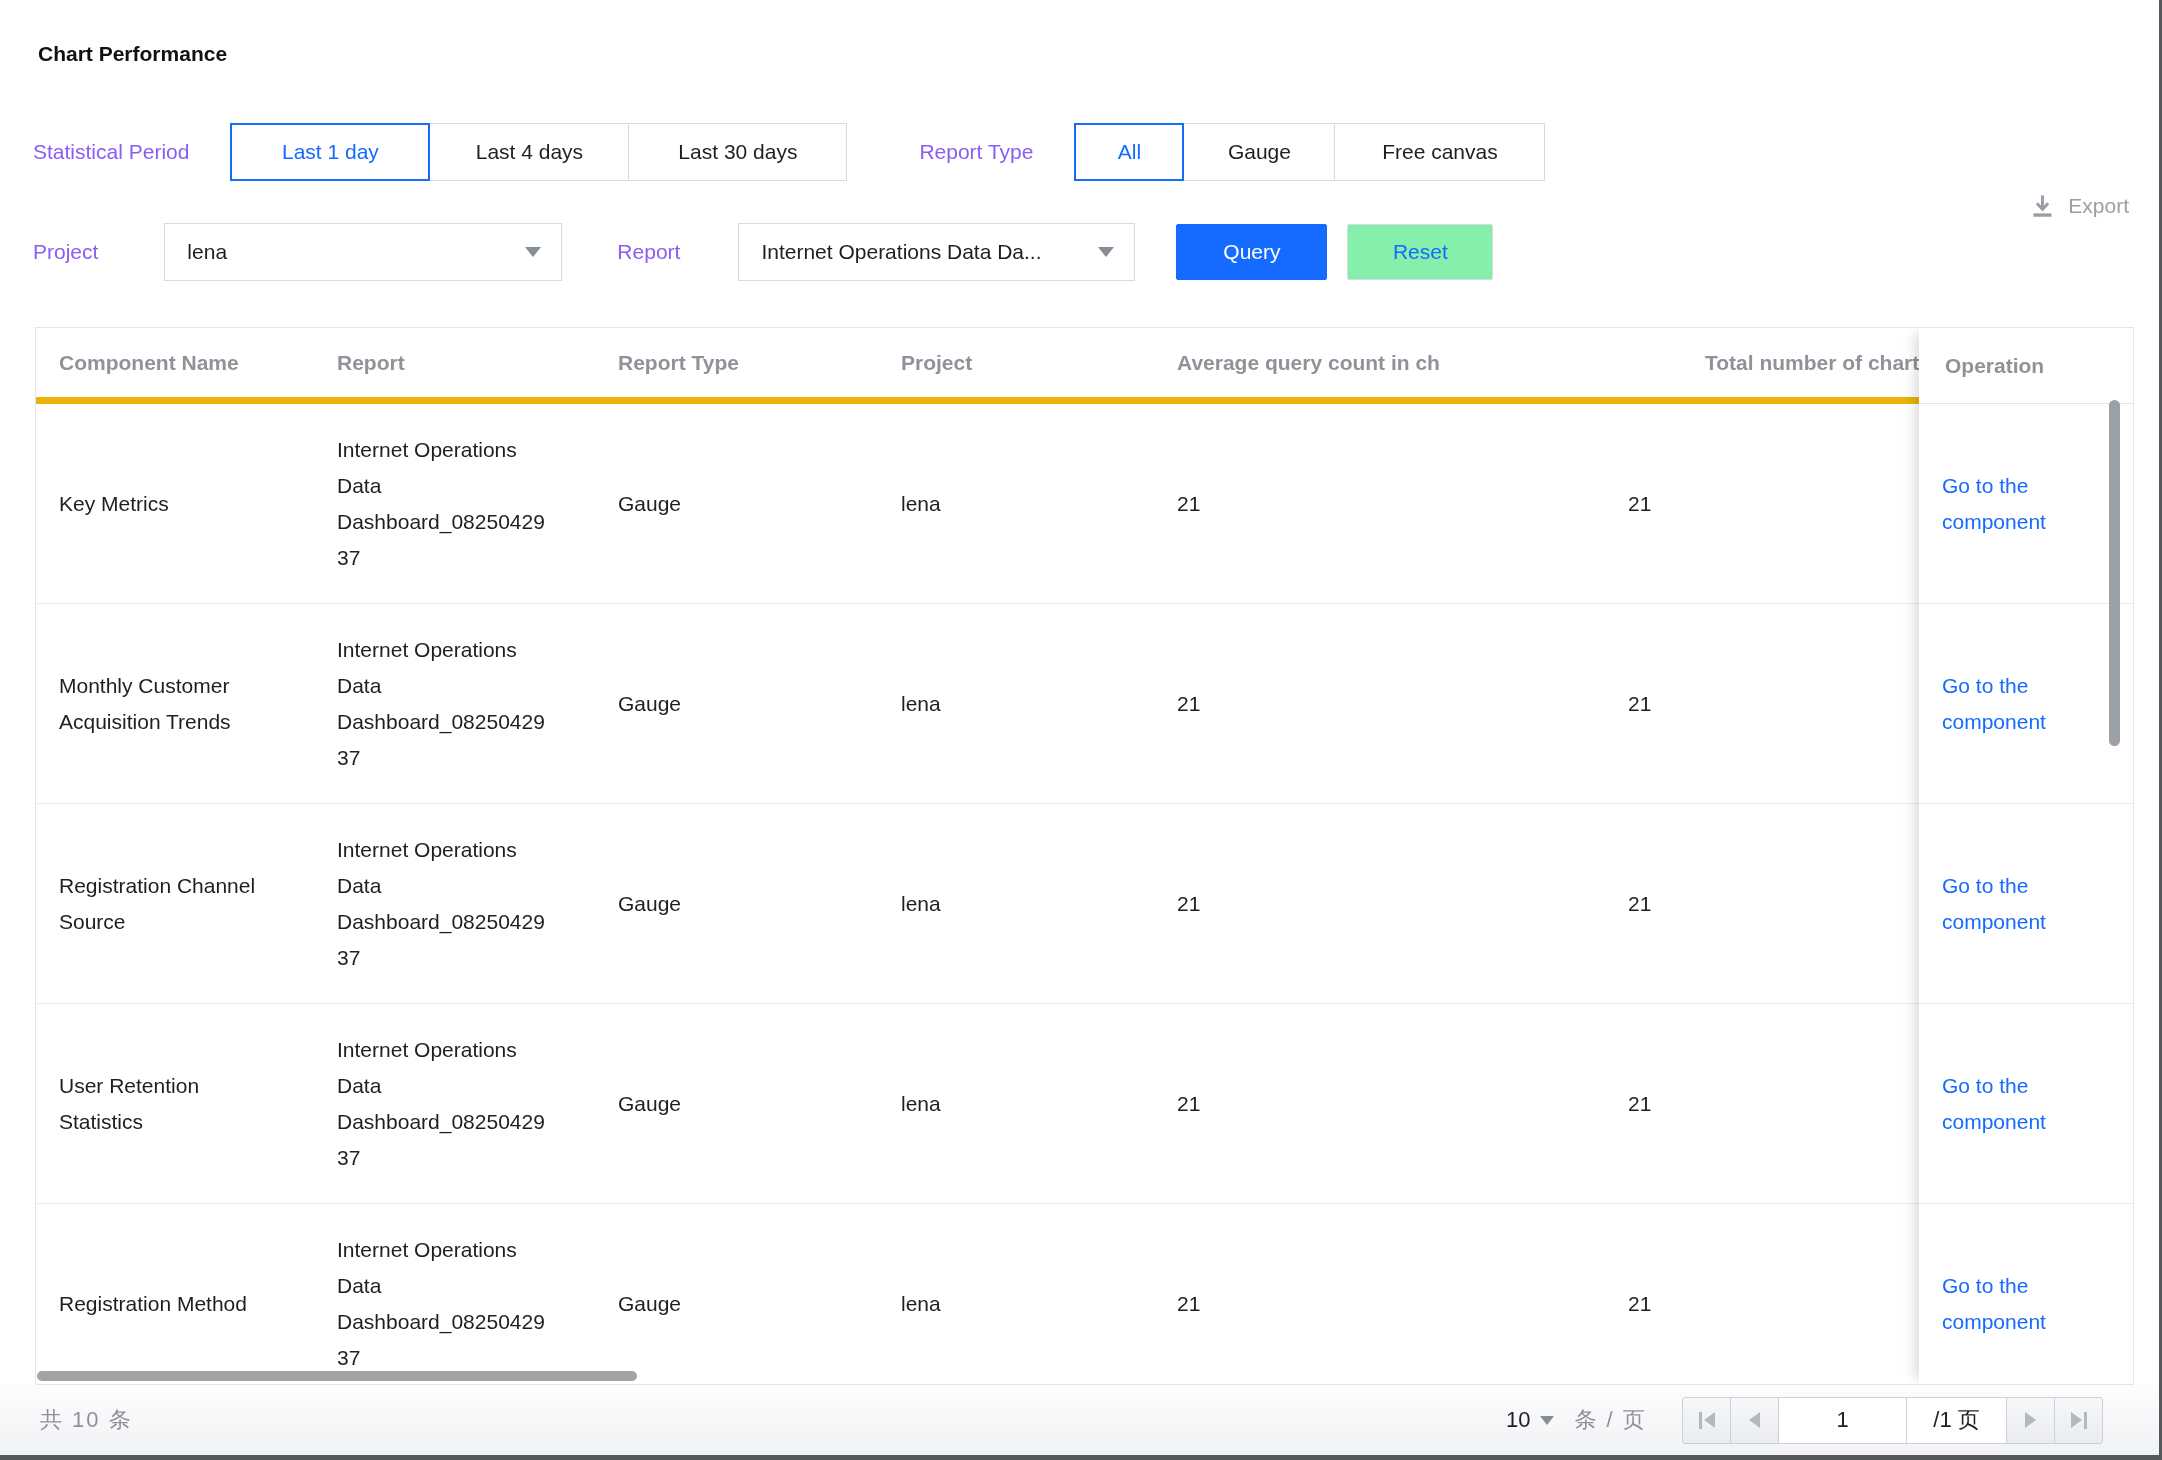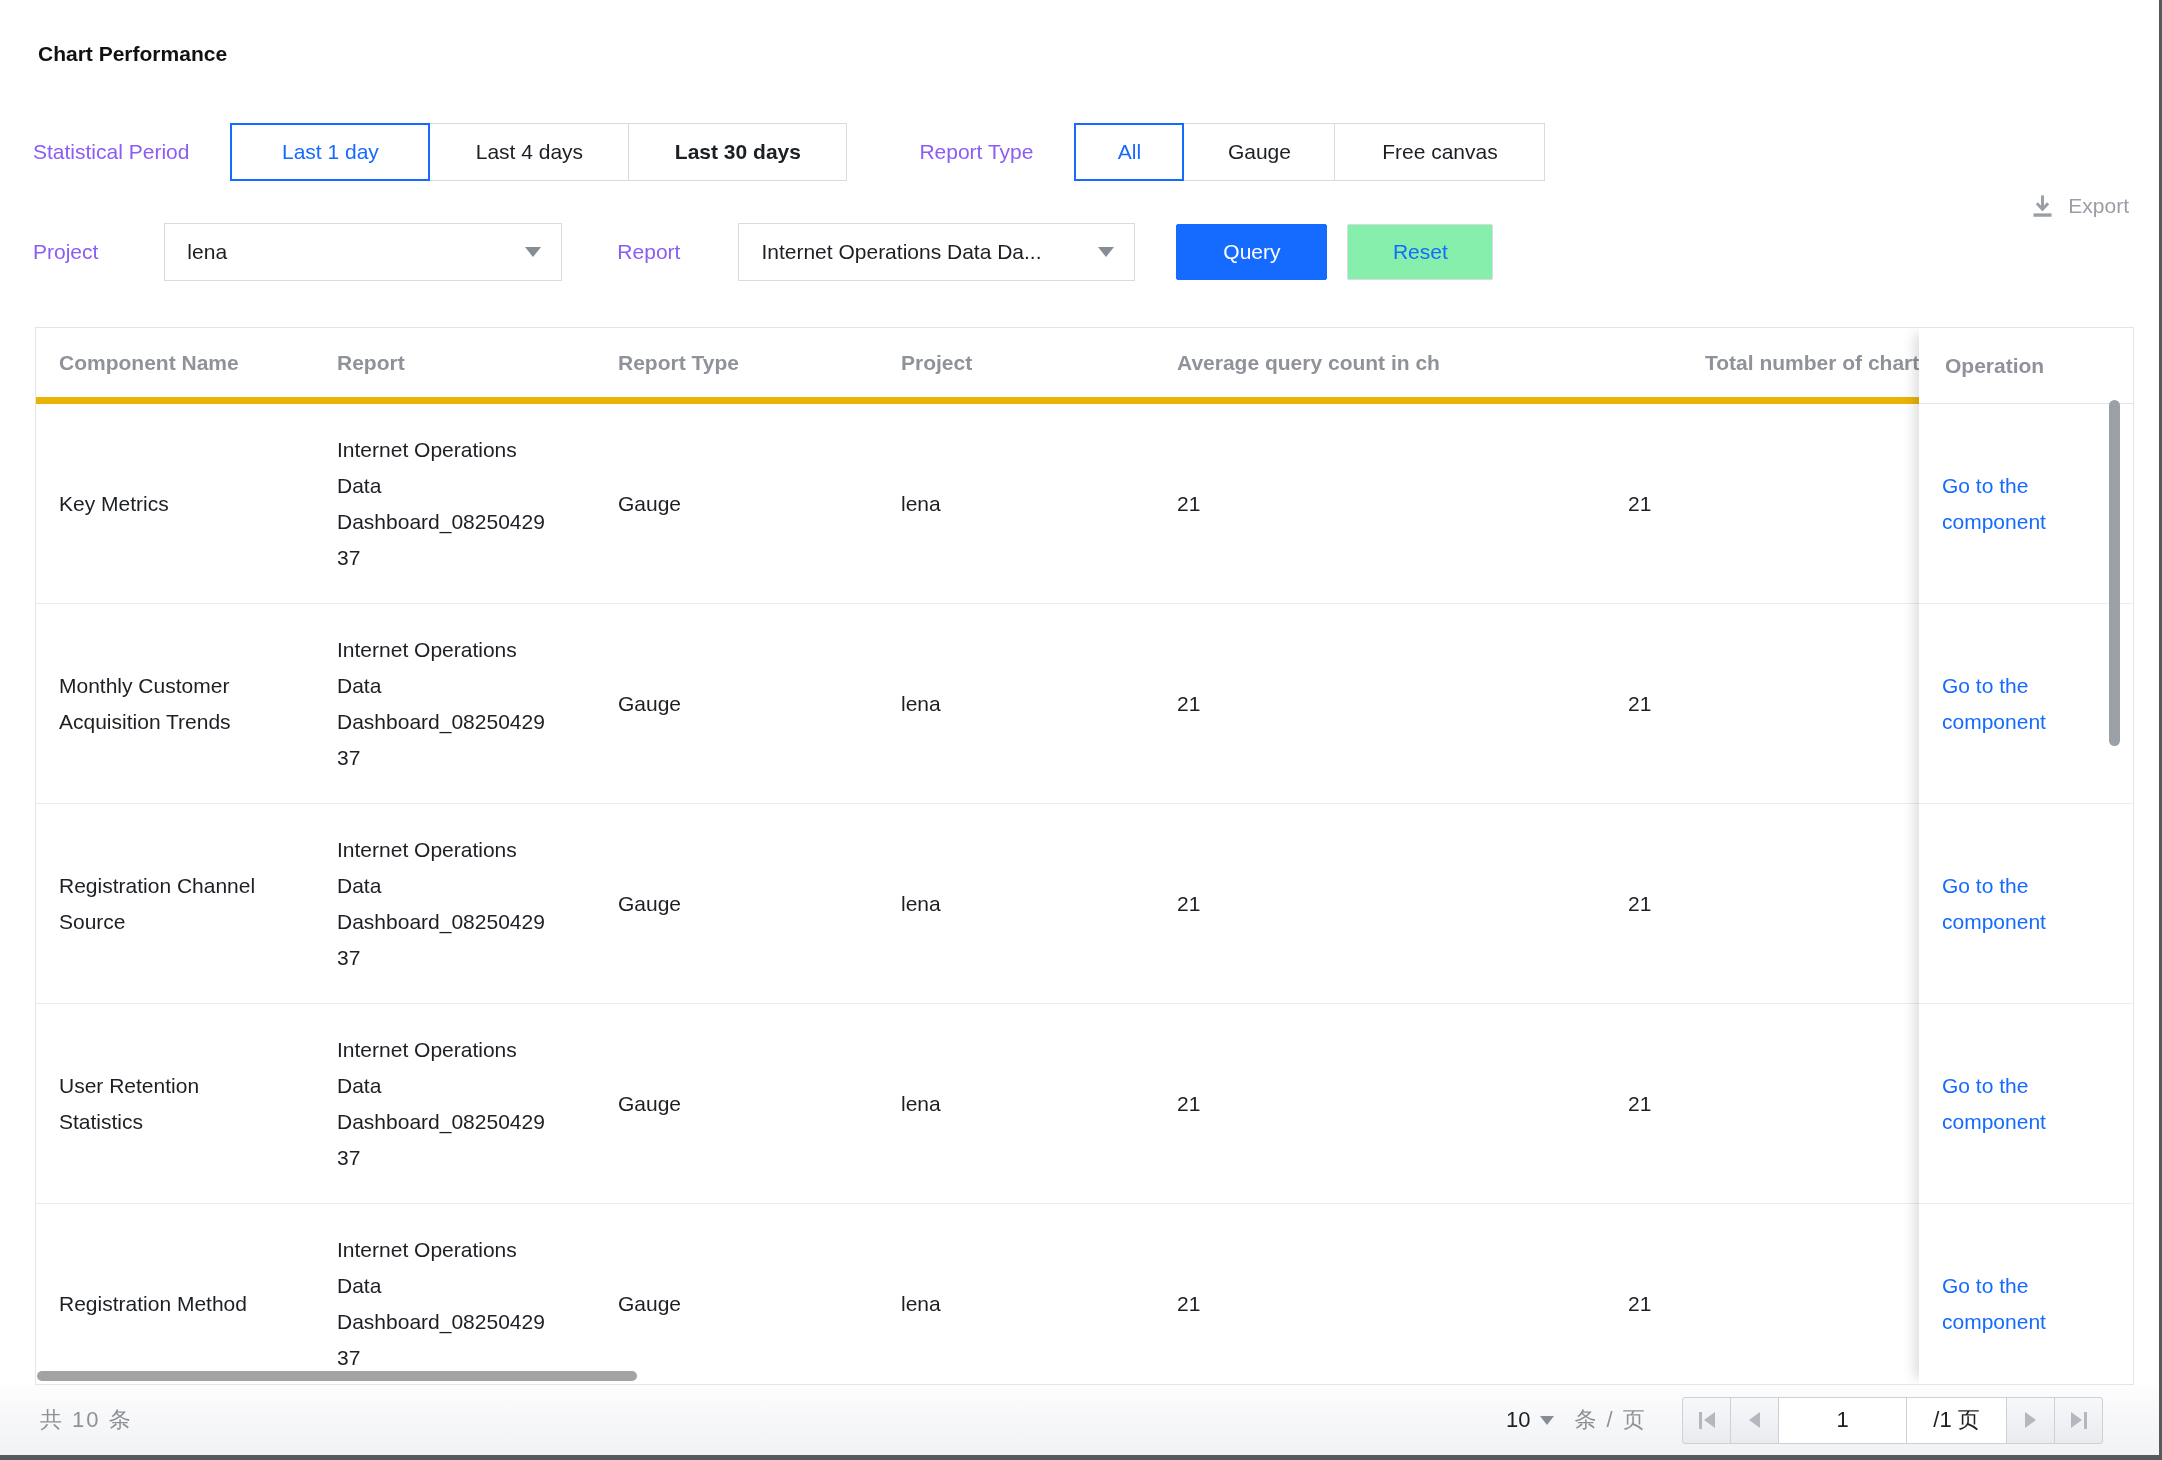--- a/index.html
+++ b/index.html
@@ -15,21 +15,21 @@
   .page-title { position:absolute; left:38px; top:42px; font-size:21px; font-weight:700; color:#111; }
 
   
   .filter-row1 { position:absolute; left:33px; top:123px; height:58px; display:flex; align-items:center; }
   .flabel { color:#8b5cf6; font-size:21px; }
   .seg-group { display:inline-flex; margin-left:42px; }
   .seg-btn { height:58px; display:flex; align-items:center; justify-content:center;
              padding:0 36px; border:1px solid #d8dce2; margin-left:-1px; background:#fff;
              font-size:21px; color:#1c1f23; cursor:pointer; position:relative; }
   .seg-btn.active { border:2px solid #156aff; color:#156aff; z-index:2; }
-  .seg-w1 { min-width:200px; } .seg-w2 { min-width:200px; } .seg-w3 { min-width:219px;font-weight:bold; }
+  .seg-w1 { min-width:200px; } .seg-w2 { min-width:200px; } .seg-w3 { min-width:219px; }
   .seg-a1 { min-width:110px; } .seg-a2 { min-width:152px; } .seg-a3 { min-width:211px; }
   .rt-label { margin-left:72px; }
 
   .export { position:absolute; top:192px; right:33px; display:flex; align-items:center; gap:12px;
             color:#9a9ea5; font-size:21px; cursor:pointer; }
 
   .filter-row2 { position:absolute; left:33px; top:223px; height:58px; display:flex; align-items:center; }
   .select { height:58px; border:1px solid #d8dce2; background:#fff; display:flex; align-items:center;
             padding:0 20px 0 22px; font-size:21px; color:#1c1f23; cursor:pointer; }
   .sel-project { width:398px; margin-left:66px; }

